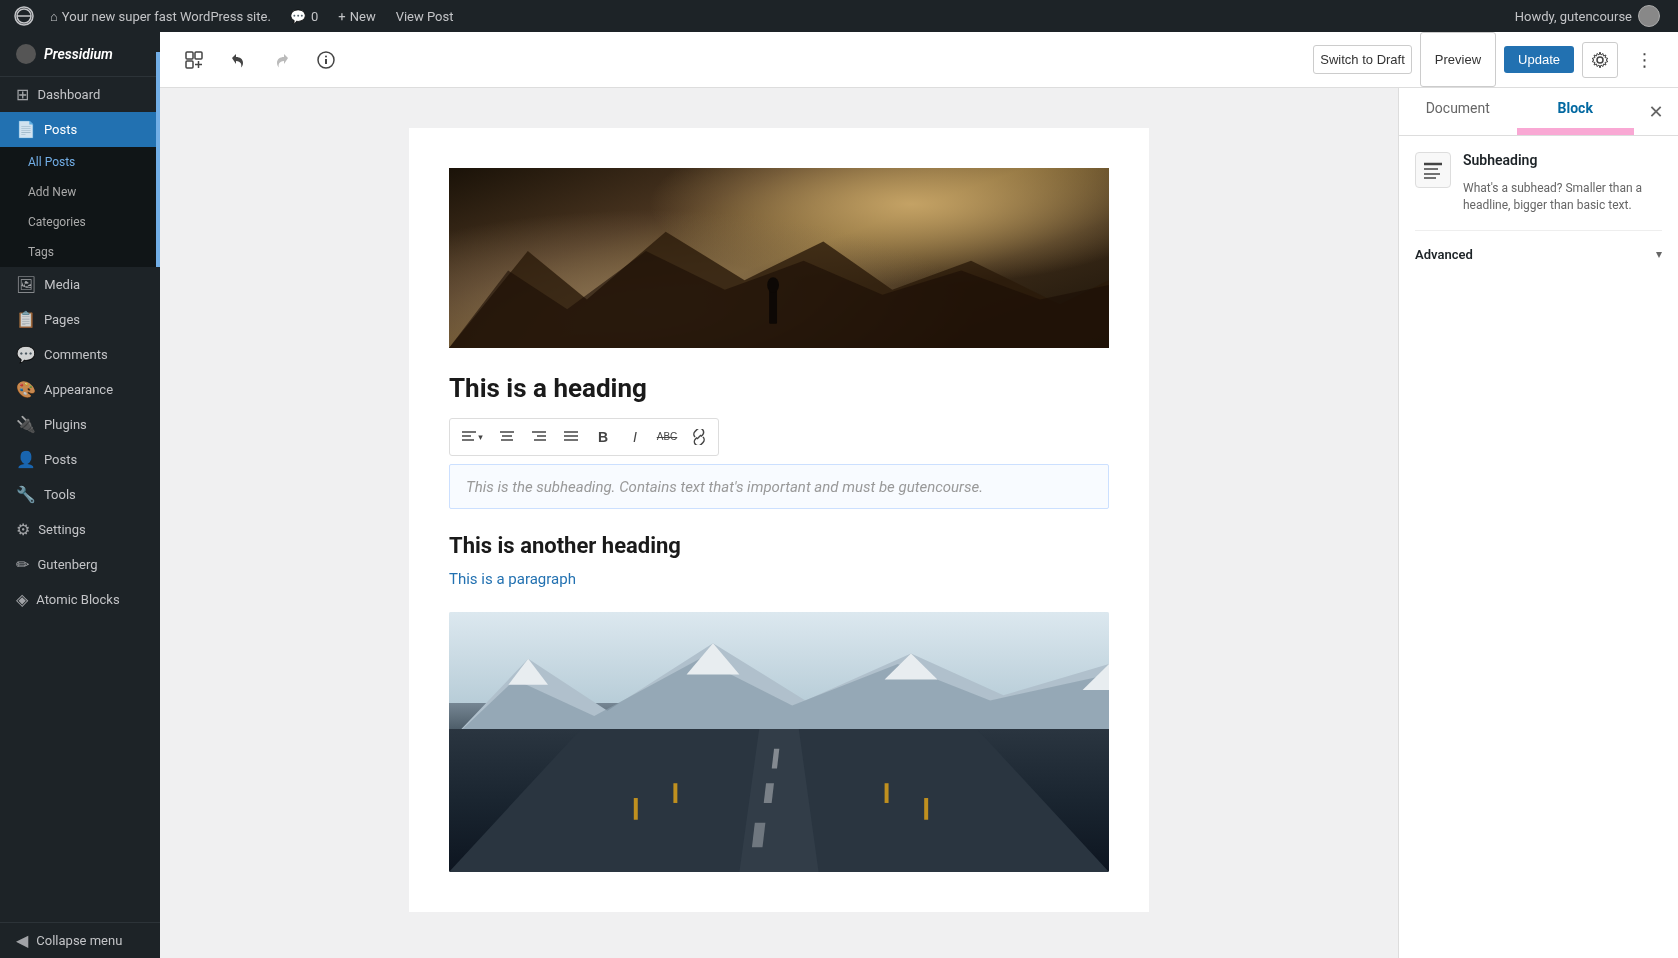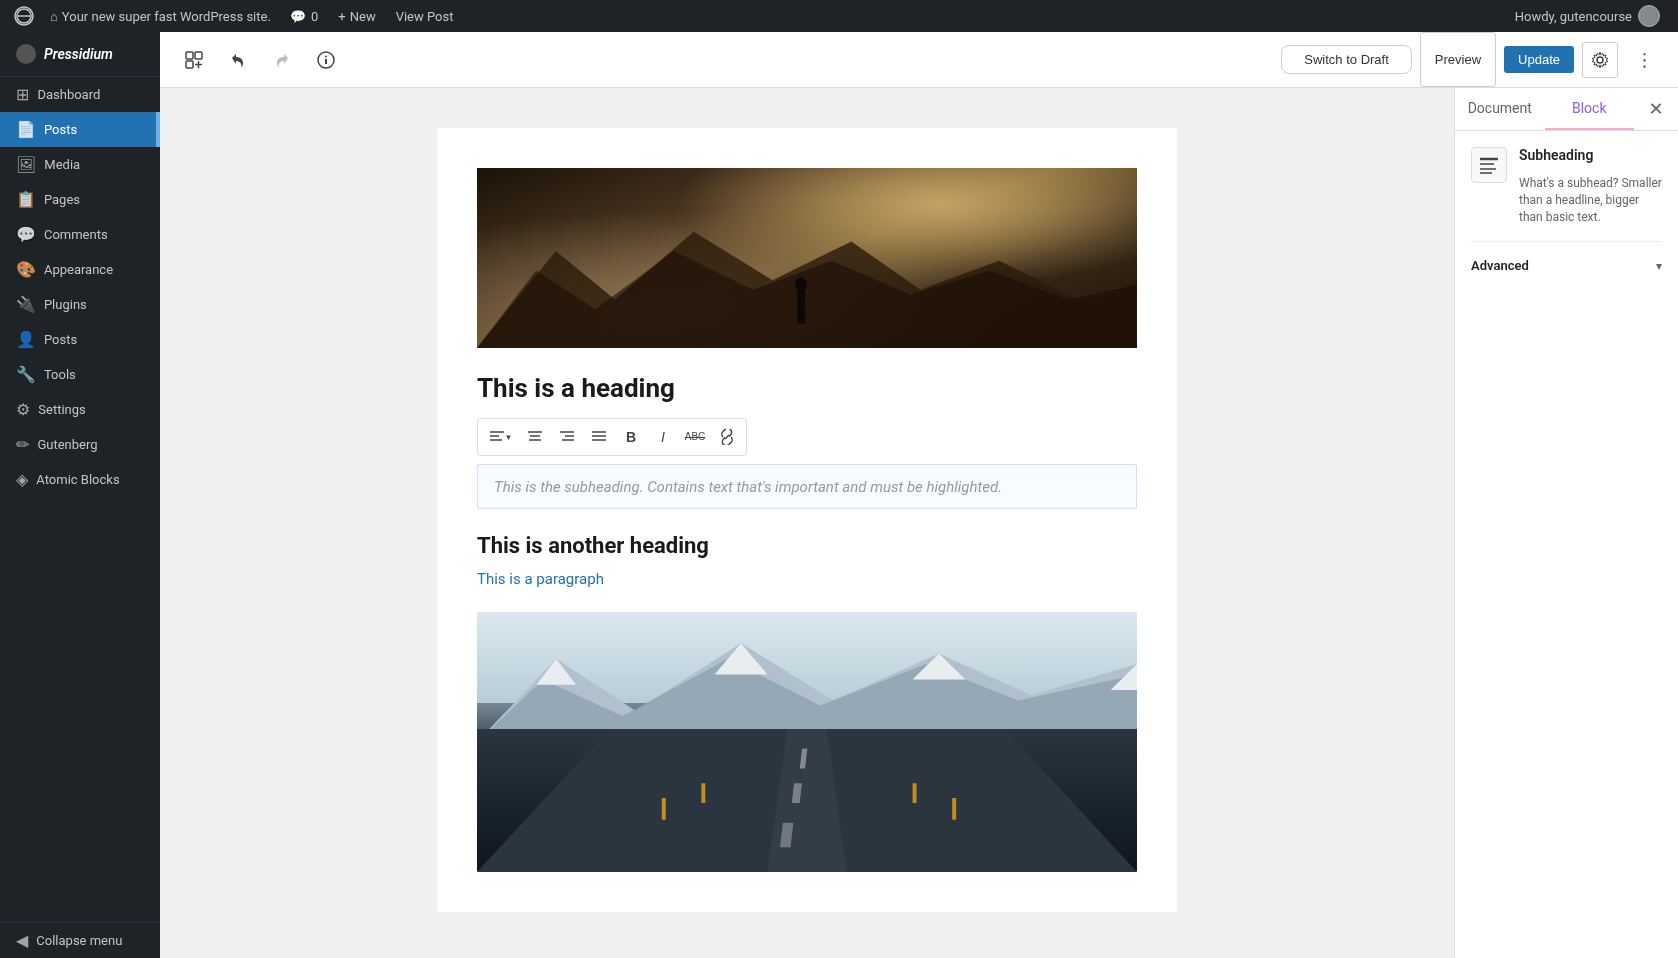--- a/index.html
+++ b/index.html
@@ -163,22 +163,22 @@
     }
     .toolbar-spacer { flex: 1; }
     .toolbar-right {
       display: flex;
       align-items: center;
       gap: 8px;
     }
     .btn-switch-draft {
       border: 1px solid #ccc;
       background: #fff;
-      padding: 6px 22px;
-      border-radius: 8px;
+      padding: 6px 6px;
+      border-radius: 3px;
       cursor: pointer;
       font-size: 13px;
       color: #333;
     }
     .btn-preview {
       border: 1px solid #ccc;
       background: #fff;
       padding: 19px 14px;
       border-radius: 3px;
       cursor: pointer;
@@ -333,21 +333,21 @@
       position: absolute;
       bottom: 0;
       left: 0;
       right: 0;
       height: 55%;
       background: linear-gradient(180deg, #2a3540 0%, #1a2530 50%, #0d1520 100%);
     }
 
     
     #right-panel {
-      width: 224px;
+      width: 280px;
       background: #fff;
       border-left: 1px solid #ddd;
       display: flex;
       flex-direction: column;
       flex-shrink: 0;
       overflow: hidden;
     }
     .panel-tabs {
       display: flex;
       border-bottom: 1px solid #ddd;
@@ -357,23 +357,23 @@
     .panel-tab {
       flex: 1;
       padding: 12px 8px;
       text-align: center;
       font-size: 14px;
       cursor: pointer;
       color: #666;
       border-bottom: 2px solid transparent;
     }
     .panel-tab.active {
-      color: #8b5cf6;
-      border-bottom: 2px solid #f9a8d4;
-      font-weight: 400;
+      color: #0369a1;
+      border-bottom: 7px solid #f9a8d4;
+      font-weight: 700;
     }
     .panel-close {
       width: 36px;
       height: 36px;
       border: none;
       background: transparent;
       cursor: pointer;
       display: flex;
       align-items: center;
       justify-content: center;
@@ -480,20 +480,34 @@
 
     <div class="sidebar-menu-item">
       <span class="menu-icon">⊞</span>
       <span>Dashboard</span>
     </div>
 
     <div class="sidebar-item-wrapper active-parent">
       <div class="sidebar-menu-item active">
         <span class="menu-icon">📄</span>
         <span>Posts</span>
+      </div>
+      <div class="sub-menu">
+        <div class="sidebar-menu-item active-sub">
+          <span>All Posts</span>
+        </div>
+        <div class="sidebar-menu-item">
+          <span>Add New</span>
+        </div>
+        <div class="sidebar-menu-item">
+          <span>Categories</span>
+        </div>
+        <div class="sidebar-menu-item">
+          <span>Tags</span>
+        </div>
       </div>
     </div>
 
     <div class="sidebar-menu-item">
       <span class="menu-icon">🖼</span>
       <span>Media</span>
     </div>
     <div class="sidebar-menu-item">
       <span class="menu-icon">📋</span>
       <span>Pages</span>
@@ -648,21 +662,21 @@
               <button class="fmt-btn" style="font-size:14px;">
                 <svg width="16" height="16" viewBox="0 0 16 16">
                   <path d="M6 10 L10 6" stroke="#444" stroke-width="1.5"></path>
                   <path d="M4 8 C2.5 6.5, 2.5 4, 4 2.5 L6 0.5 C7.5 -1, 10 -1, 11.5 0.5 C13 2, 13 4.5, 11.5 6 L10 7.5" stroke="#444" stroke-width="1.5" fill="none"></path>
                   <path d="M12 8 C13.5 9.5, 13.5 12, 12 13.5 L10 15.5 C8.5 17, 6 17, 4.5 15.5 C3 14, 3 11.5, 4.5 10 L6 8.5" stroke="#444" stroke-width="1.5" fill="none"></path>
                 </svg>
               </button>
             </div>
 
             <div class="subheading-block">
-              <span class="subheading-placeholder">This is the subheading. Contains text that's important and must be highlighted.</span>
+              <span class="subheading-placeholder">This is the subheading. Contains text that's important and must be gutencourse.</span>
             </div>
           </div>
 
           <div class="heading2-block">This is another heading</div>
 
           <div class="paragraph-block">This is a paragraph</div>
 
           <div class="road-image">
             <div class="road-sky"></div>
 

